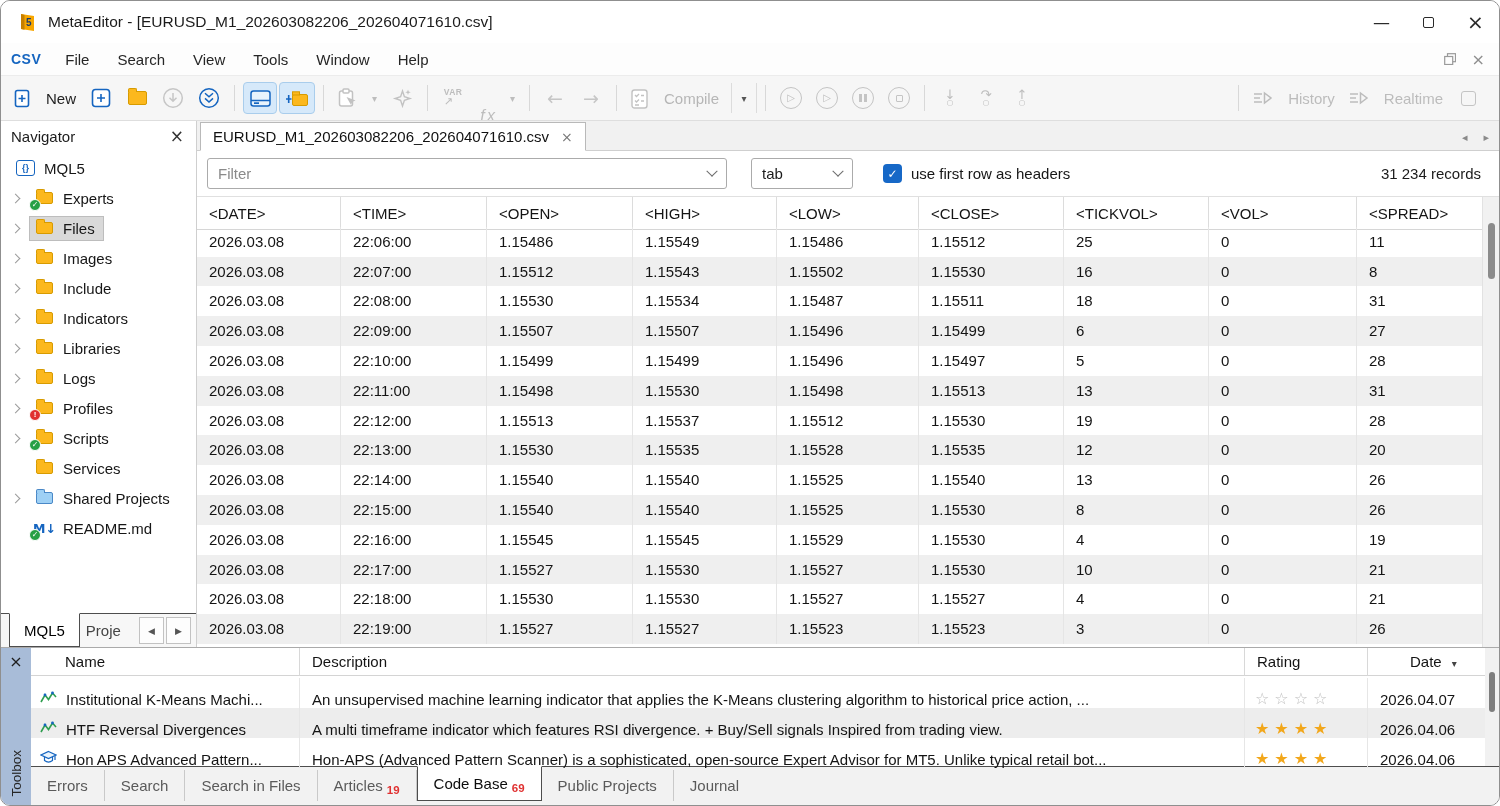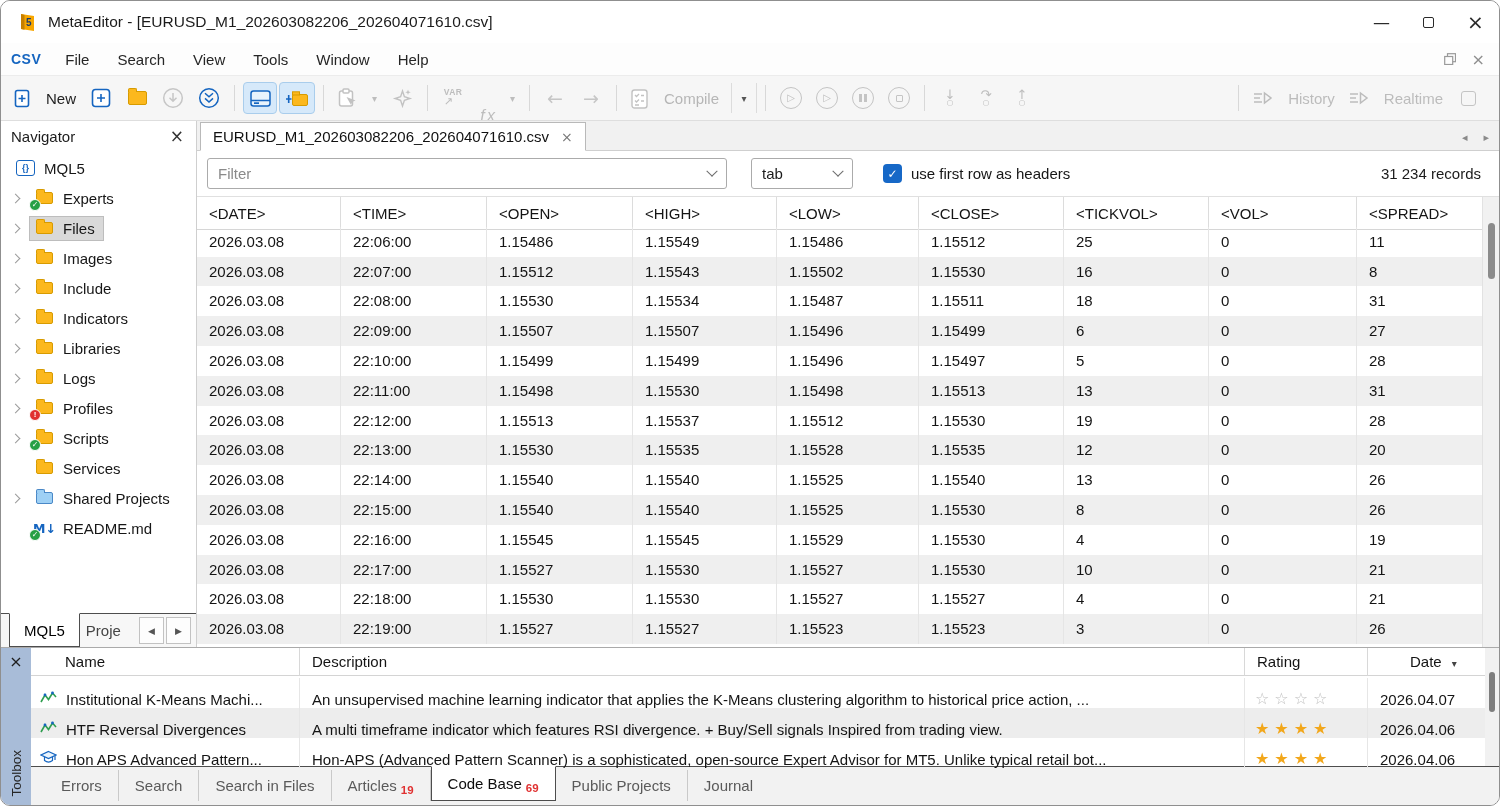--- a/index.html
+++ b/index.html
@@ -157,21 +157,21 @@
   .tbc.last { border-right:none; }
   .tbc.alt { background:#ededed; }
   .name-cell { gap:9px; padding-left:9px; }
   .star { font-size:16px; letter-spacing:5px; }
   .star.on { color:#f2a71b; } .star.off { color:#c3c3c3; }
   .rating-cell { padding-left:10px; }
   .tb-vscroll { position:absolute; right:0; top:0; bottom:0; width:14px; background:#f1f1f1; }
   .tb-vscroll .thumb { position:absolute; left:4px; top:24px; width:6px; height:40px; background:#7d7d7d; border-radius:3px; }
 
   .bottom-tabs { flex:1; background:#f2f2f2; border-top:1px solid #4d4d4d; display:flex;
-    align-items:flex-start; padding-left:14px; font-size:15px; }
+    align-items:flex-start; font-size:15px; }
   .btab { height:31px; display:flex; align-items:center; padding:0 16px; color:#5a5a5a; margin-top:3px;
     border-right:1px solid #c9c9c9; }
   .btab:last-child { border-right:none; }
   .btab.active { background:#fff; border:1px solid #4d4d4d; border-top:1px solid #fff; margin-top:-1px;
     height:35px; color:#0c0c0c; }
   .btab-badge { color:#e03131; font-size:11.5px; font-weight:bold; margin-left:4px; transform:translateY(4px); }
 </style>
 </head>
 <body>
 

